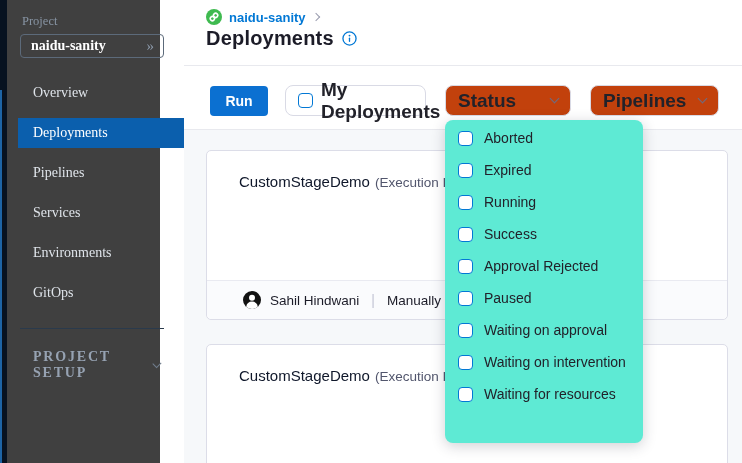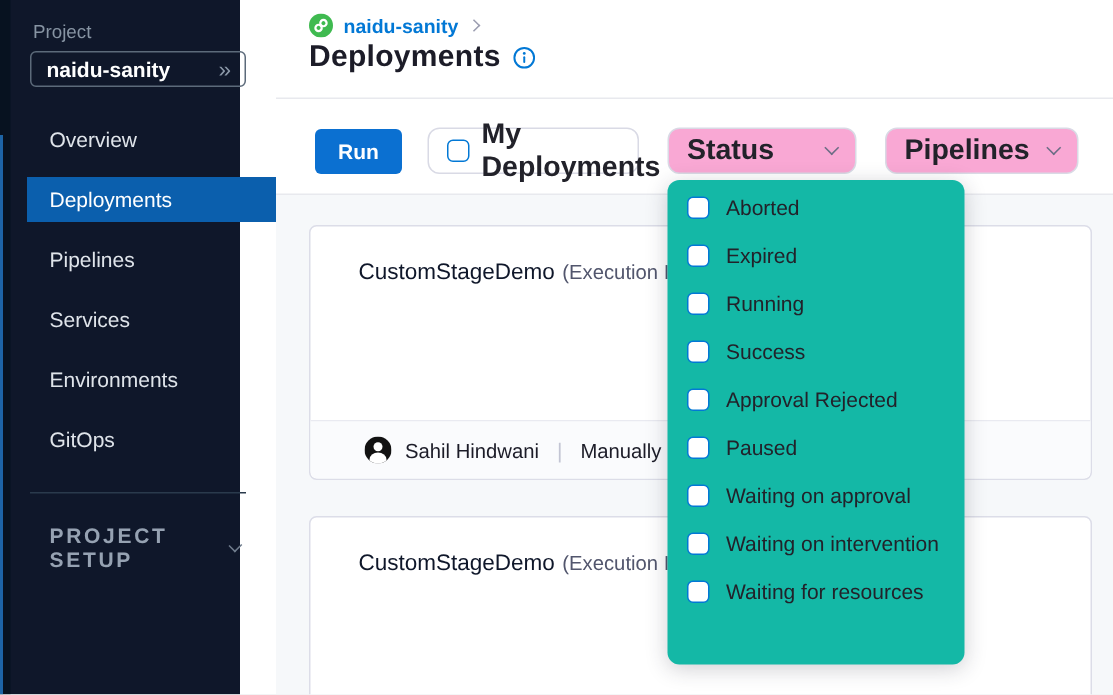--- a/index.html
+++ b/index.html
@@ -1,21 +1,21 @@
 <!DOCTYPE html>
 <html><head>
 <meta charset="utf-8">
 <style>
   * { margin:0; padding:0; box-sizing:border-box; }
   body { background:#e5e5e5; font-family:"Liberation Sans", sans-serif; }
   .screen { position:relative; width:742px; height:463px; overflow:hidden; background:#ffffff;
             font-family:"Liberation Sans", sans-serif; }
 
   
-  .sidebar { position:absolute; left:0; top:0; width:160px; height:463px; background:#0f172a; }
+  .sidebar { position:absolute; left:0; top:0; width:160px; height:463px; background:#404040;font-family:Liberation Serif, serif; }
   .left-strip { position:absolute; left:0; top:0; width:7px; height:463px; background:#071220; }
   .left-accent { position:absolute; left:0; top:90px; width:2px; height:373px; background:#1d64a5; }
   .project-label { position:absolute; left:22px; top:14px; font-size:12.5px; color:#8794a3; }
   .project-selector { position:absolute; left:20px; top:34px; width:144px; height:24px;
     border:1px solid #5c6a7a; border-radius:4px; color:#ffffff; display:flex; align-items:center;
     justify-content:space-between; padding:0 9px 0 10px; font-size:14px; font-weight:700; cursor:pointer; }
   .dbl-chevron { color:#8b98a8; font-size:15px; font-weight:400; line-height:1; }
   .sidebar-nav { position:absolute; left:0; top:78px; width:184px; }
   .nav-item { height:30px; line-height:30px; margin-bottom:10px; padding-left:33px;
     color:#dfe4ea; font-size:14px; cursor:pointer; }
@@ -42,21 +42,21 @@
   
   .toolbar { position:absolute; left:184px; top:67px; width:620px; height:63px; background:#ffffff;
     border-bottom:1px solid #e8e9ee; }
   .run-button { position:absolute; left:26px; top:19px; width:58px; height:30px; background:#0b70d1;
     border:none; border-radius:4px; color:#ffffff; font-size:14px; font-weight:700;
     font-family:"Liberation Sans", sans-serif; cursor:pointer; }
   .toggle-btn, .filter { position:absolute; top:18px; height:31px; border:1px solid #d9dae5;
     border-radius:8px; background:#ffffff; display:flex; align-items:center; gap:8px;
     padding:0 12px; font-size:19px; font-weight:600; color:#22222a; cursor:pointer; }
   .toggle-btn { left:101px; width:141px; }
-  .filter { background:#f9a8d4; justify-content:space-between; }
+  .filter { background:#c2410c; justify-content:space-between; }
   .filter-status { left:261px; width:126px; }
   .filter-pipelines { left:406px; width:129px; }
 
   .checkbox { width:15px; height:15px; min-width:15px; border:1.6px solid #0278d5; border-radius:4px;
     background:#ffffff; display:inline-block; cursor:pointer; }
 
   
   .list-area { position:absolute; left:184px; top:130px; width:558px; height:333px; background:#f6f8fa; }
   .card { position:absolute; left:22px; width:522px; background:#ffffff; border:1px solid #dcdde8;
     border-radius:5px; cursor:pointer; }
@@ -64,21 +64,21 @@
   .card-2 { top:214px; height:280px; }
   .card-title-row { position:absolute; left:32px; top:22px; white-space:nowrap; }
   .pipeline-name { font-size:15px; font-weight:400; color:#0f172a; }
   .exec-id { font-size:13.5px; color:#52566d; margin-left:5px; }
   .card-footer { position:absolute; left:0; right:0; bottom:0; height:39px; background:#fafbfd;
     border-top:1px solid #e9eaf1; border-radius:0 0 5px 5px; display:flex; align-items:center;
     gap:9px; padding-left:36px; font-size:13.5px; color:#1c1c28; }
   .footer-sep { color:#c3c5d4; font-size:14px; padding:0 3px; }
 
   
-  .status-panel { position:absolute; left:445px; top:120px; width:198px; height:323px; background:#14b8a6;
+  .status-panel { position:absolute; left:445px; top:120px; width:198px; height:323px; background:#5eead4;
     border-radius:8px; box-shadow:0 3px 14px rgba(40,41,61,.22); padding-top:2px; z-index:5; overflow:hidden; }
   .status-option { height:32px; display:flex; align-items:center; gap:11px; padding-left:13px;
     font-size:14px; color:#22222a; cursor:pointer; }
   .status-option.highlighted { background:#e9f5fd; }
 
   .icon-svg { display:block; }
 </style>
 </head>
 <body>
 

